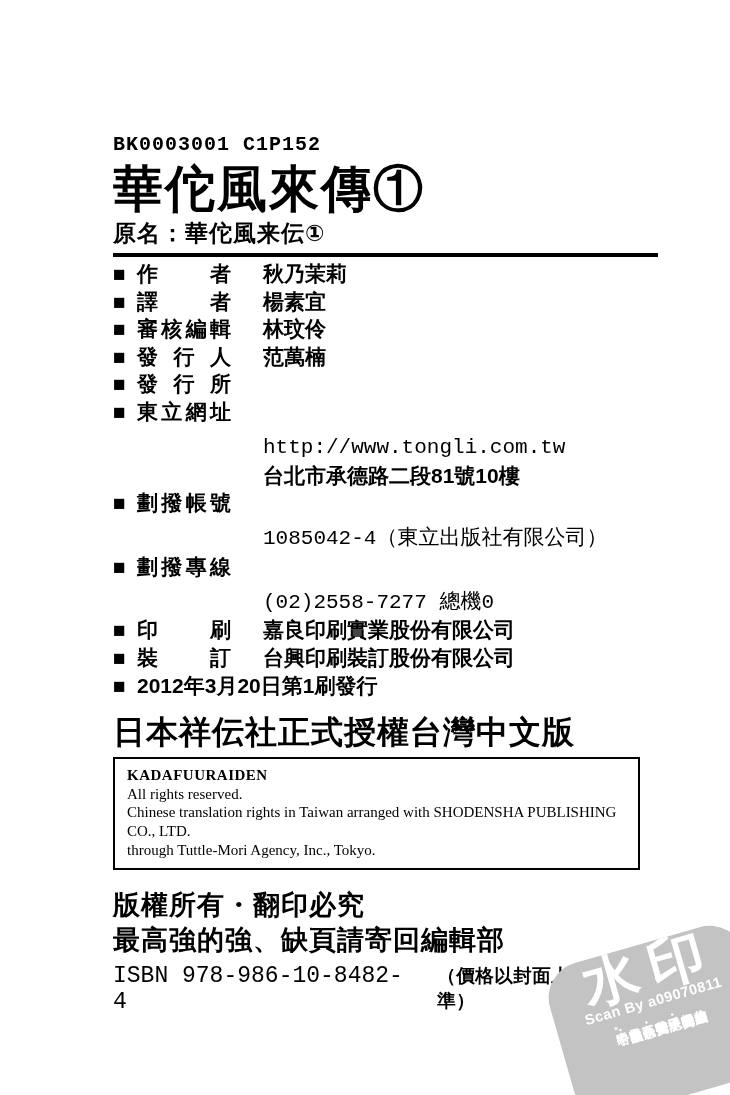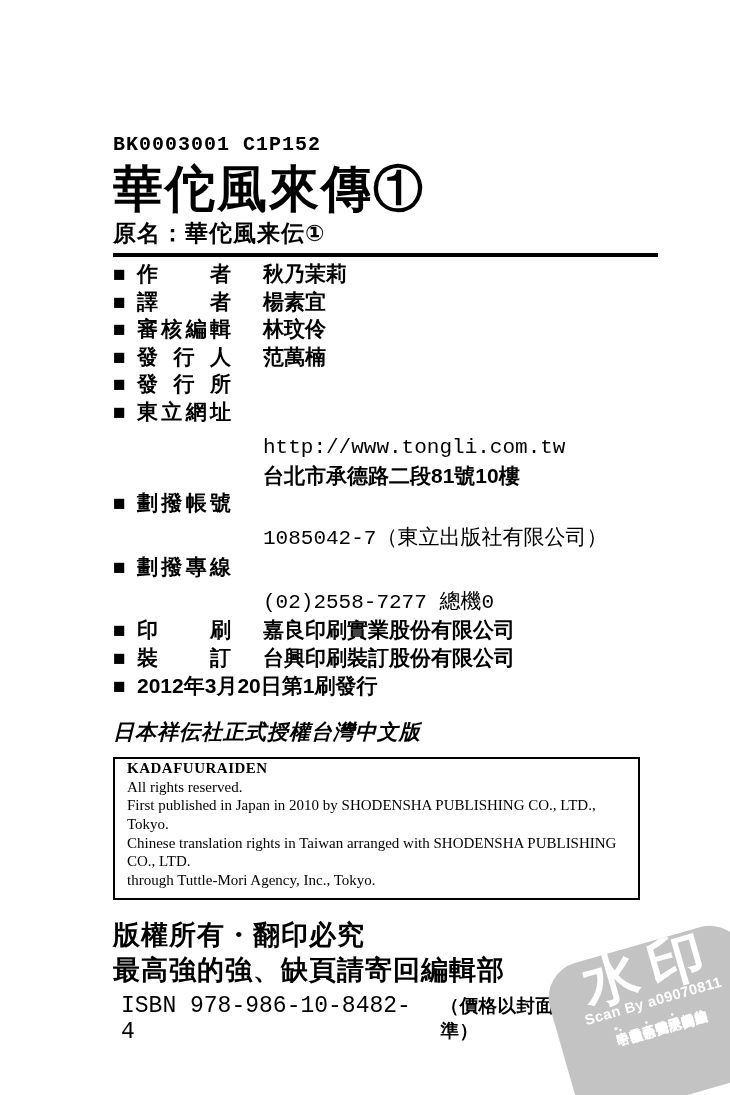--- a/index.html
+++ b/index.html
@@ -29,36 +29,36 @@
   .c-lbl{flex:none;width:150px;display:flex;}
   .c-mk{flex:none;width:24px;}
   .c-lt{width:94px;text-align:justify;text-align-last:justify;}
   .c-val{white-space:pre;}
   .mono{font-family:"Liberation Mono","DejaVu Sans Mono",monospace;font-weight:400;margin-top:36px;}
   .phone-ic{margin-right:2px;}
 
   .license-line{
     margin-top:17px;
     font-family:"Liberation Serif","DejaVu Serif",serif;
-    font-weight:700;font-size:21px;line-height:32px;letter-spacing:1px;font-style:italic;
+    font-weight:700;font-size:32px;line-height:32px;letter-spacing:1px;
   }
   .cbox{
     margin-top:9px;box-sizing:border-box;width:527px;
-    border:2px solid #000;padding:0 8px 9px 12px;
+    border:2px solid #000;padding:7px 8px 9px 12px;
     font-family:"Liberation Serif","DejaVu Serif",serif;
     font-size:15px;line-height:18.6px;font-weight:400;
   }
   .cbox .b0{font-weight:700;letter-spacing:0.5px;}
 
   .footer{margin-top:18px;}
   .f-big{font-weight:700;font-size:27px;line-height:35px;letter-spacing:1px;}
   .f-isbn-row{display:flex;align-items:baseline;margin-top:5px;}
   .f-isbn{
     font-family:"Liberation Mono","DejaVu Sans Mono",monospace;
-    font-weight:400;font-size:23px;letter-spacing:0;margin-left:8px;
+    font-weight:400;font-size:23px;letter-spacing:0;
   }
   .f-note{font-weight:700;font-size:18.5px;margin-left:26px;letter-spacing:0.5px;}
 
   .stamp{
     position:absolute;right:-30px;top:942px;width:202px;height:158px;
     background:#c3c3c3;border-radius:36px;
     transform:rotate(-16deg);
     color:#fff;display:flex;flex-direction:column;align-items:center;
     overflow:hidden;
   }
@@ -145,21 +145,21 @@
 
     <div class="c-row">
       <span class="c-lbl"></span>
     </div>
 
     <div class="c-row">
       <span class="c-lbl">
           <span class="c-mk">■</span>
           <span class="c-lt">劃撥帳號</span>
         </span>
-      <span class="c-val mono">1085042-7（東立出版社有限公司）</span>
+      <span class="c-val mono">1085042-4（東立出版社有限公司）</span>
     </div>
 
     <div class="c-row">
       <span class="c-lbl">
           <span class="c-mk">■</span>
           <span class="c-lt">劃撥專線</span>
         </span>
       <span class="c-val mono">(02)2558-7277 總機0</span>
     </div>
 
@@ -184,21 +184,20 @@
       <span class="c-val">2012年3月20日第1刷發行</span>
     </div>
 
   </div>
 
   <div class="license-line">日本祥伝社正式授權台灣中文版</div>
 
   <div class="cbox">
     <div class="b0">KADAFUURAIDEN</div>
     <div>All rights reserved.</div>
-    <div>First published in Japan in 2010 by SHODENSHA PUBLISHING CO., LTD., Tokyo.</div>
     <div>Chinese translation rights in Taiwan arranged with SHODENSHA PUBLISHING CO., LTD.</div>
     <div>through Tuttle-Mori Agency, Inc., Tokyo.</div>
   </div>
 
   <div class="footer">
     <div class="f-big">版權所有・翻印必究</div>
     <div class="f-big">最高強的強、缺頁請寄回編輯部</div>
     <div class="f-isbn-row">
       <span class="f-isbn">ISBN 978-986-10-8482-4</span>
       <span class="f-note">（價格以封面上標示為準）</span>

